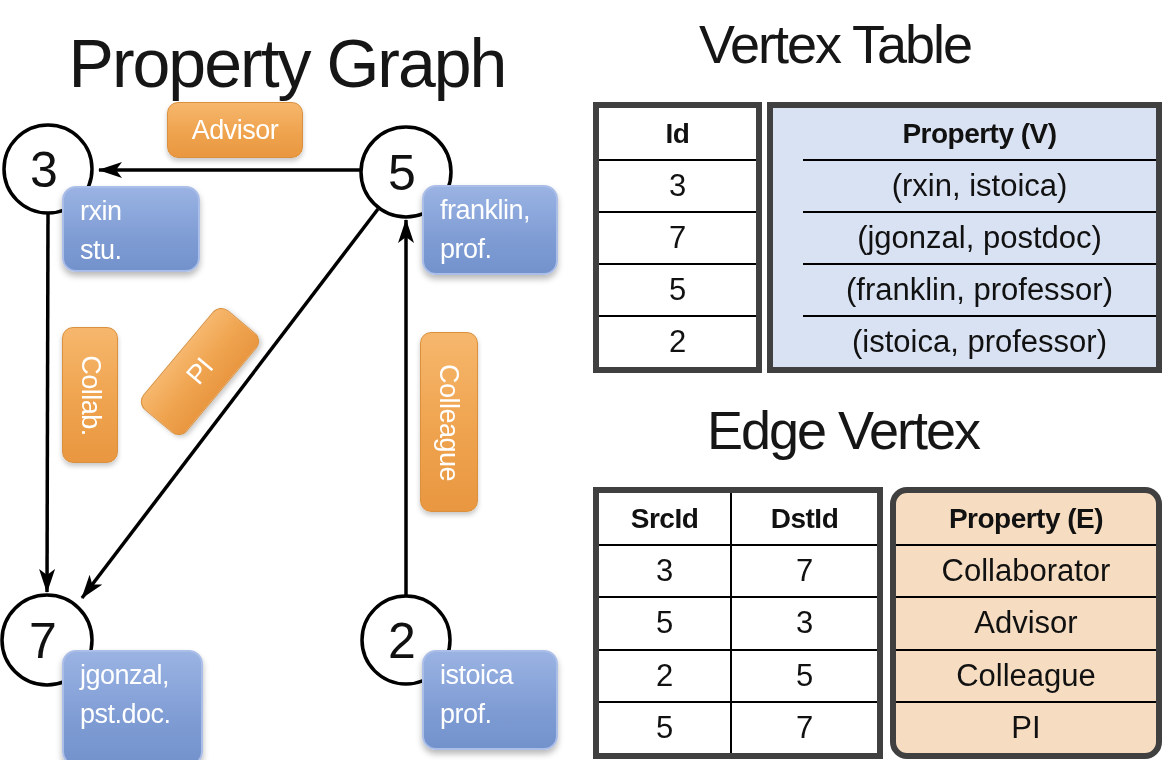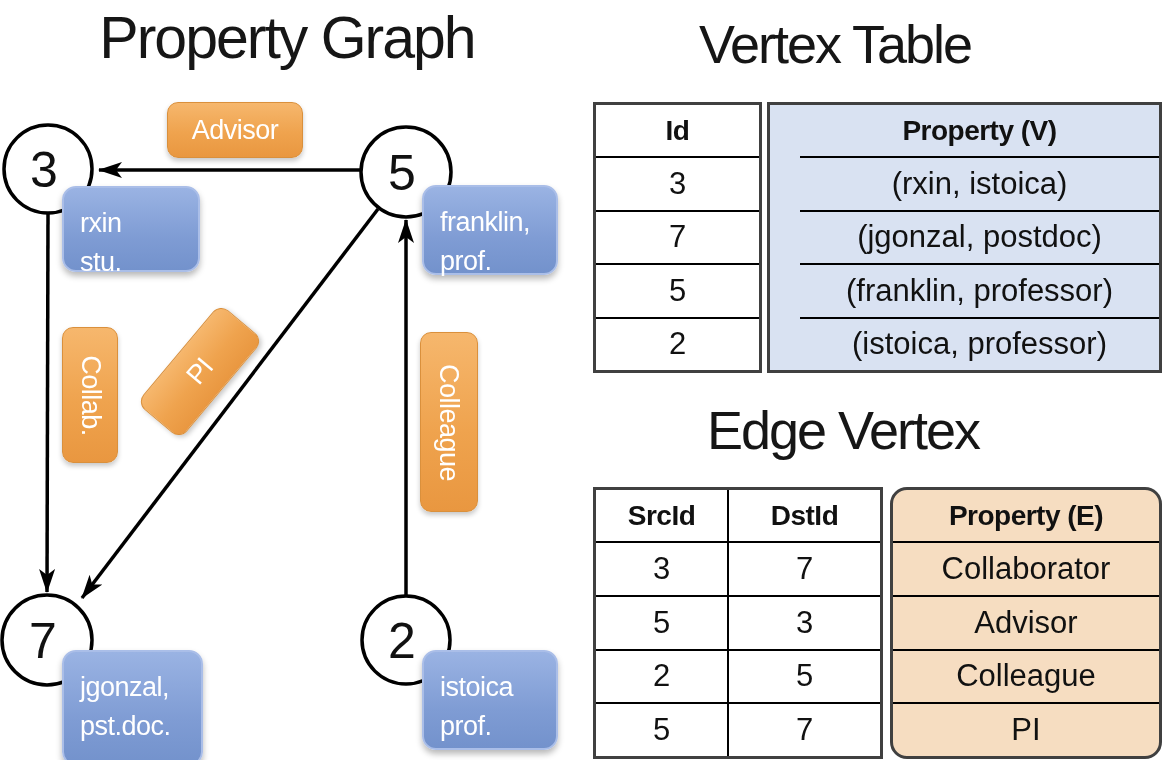--- a/index.html
+++ b/index.html
@@ -23,28 +23,28 @@
     border:1px solid #da903c; border-radius:11px;
     box-shadow:0 3px 5px rgba(0,0,0,0.22);
     box-sizing:border-box;
   }
   .elabel .vtext { transform:rotate(90deg); white-space:nowrap; }
   .elabel.tilt { transform:rotate(-50deg); }
   
   .nprop {
     position:absolute; box-sizing:border-box;
     color:#fff; font-size:27px; line-height:39px; letter-spacing:-0.5px;
-    padding:16px 6px 0 16px;
+    padding:4px 6px 0 16px;
     background:linear-gradient(180deg,#9ab3e3 0%,#7f9cd4 60%,#7392cc 100%);
     border:2px solid #aabee8; border-radius:14px;
     box-shadow:0 4px 6px rgba(0,0,0,0.28);
   }
   
   .subtable {
-    position:absolute; border:3px solid #404040; box-sizing:border-box;
+    position:absolute; border:6px solid #404040; box-sizing:border-box;
     display:flex; flex-direction:column; background:#fff;
   }
   .fill-blue { background:#D9E2F2;padding-left:30px; }
   .fill-tan  { background:#F6DDC1;border-radius:17px; }
   .trow { flex:1; display:flex; border-top:2px solid #000; }
   .trow.thead { flex:0 0 51px; }
   .trow:first-child { border-top:none; }
   .tcell {
     flex:1; display:flex; align-items:center; justify-content:center;
     font-size:31px; font-weight:300; color:#111; white-space:nowrap;
@@ -52,21 +52,21 @@
   .tcell.cdiv { border-left:2px solid #000; }
   .thead .tcell { font-weight:bold; font-size:28px; letter-spacing:-0.5px; }
   .w-src { flex:0 0 131px; }
   .w-dst { flex:1; }
 </style>
 </head>
 <body>
 
 <div class="stage">
 
-  <div class="big-title" style="left:287px; top:4px; font-size:59px;text-align:right;">Property Graph</div>
+  <div class="big-title" style="left:287px; top:24px; font-size:68px;text-align:right;">Property Graph</div>
 
   <svg class="gsvg" width="585" height="760" viewBox="0 0 585 760">
     <defs>
       <marker id="arr" markerUnits="userSpaceOnUse" markerWidth="26" markerHeight="18" refX="23" refY="8" orient="auto">
         <path d="M0,0 L24,8 L0,16 L6,8 Z" fill="#000"></path>
       </marker>
     </defs>
 
     <line x1="361" y1="170" x2="99" y2="170" stroke="#000" stroke-width="3.5" marker-end="url(#arr)"></line>
     <line x1="48" y1="214" x2="47" y2="592" stroke="#000" stroke-width="3.5" marker-end="url(#arr)"></line>

